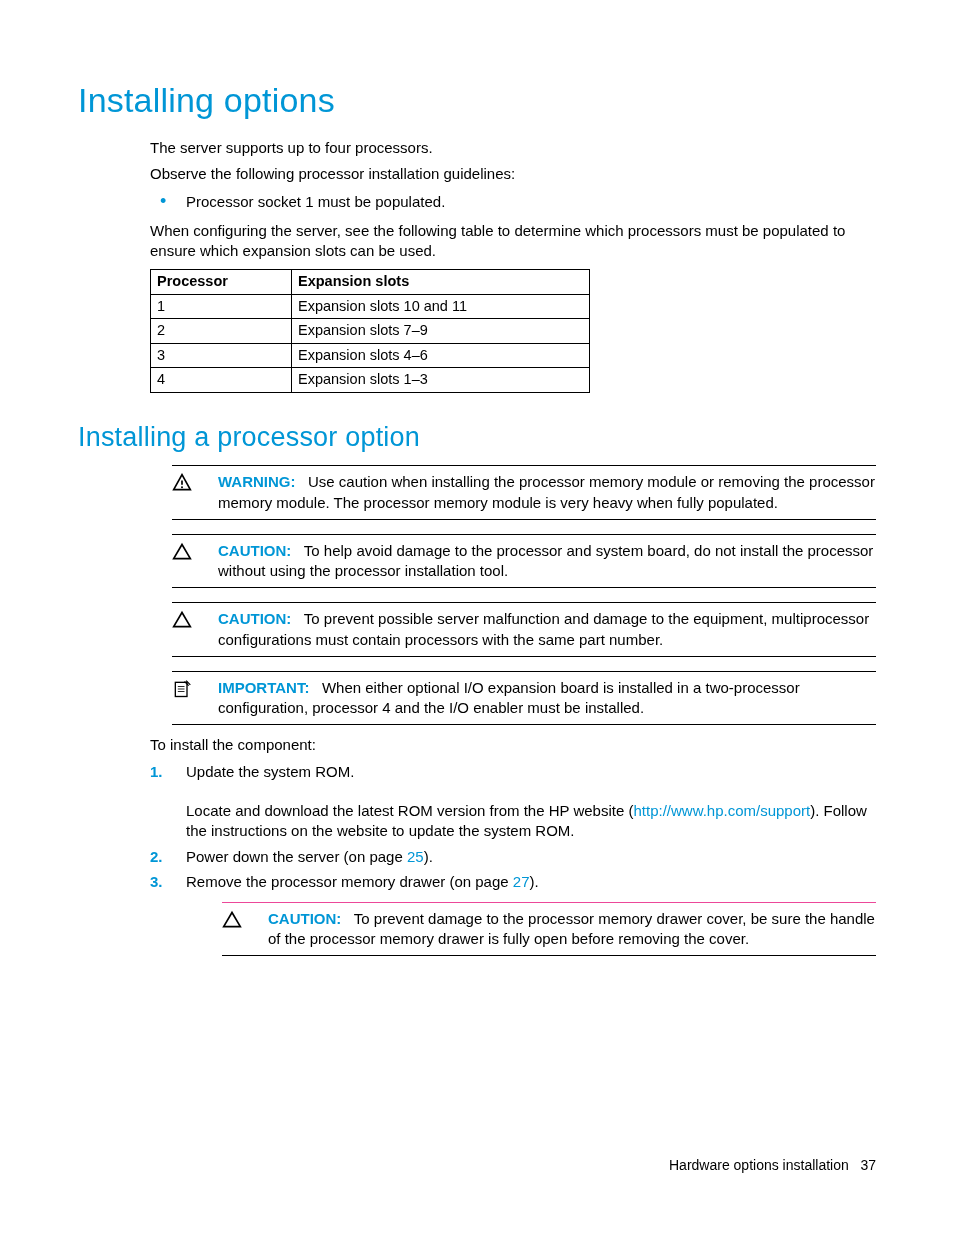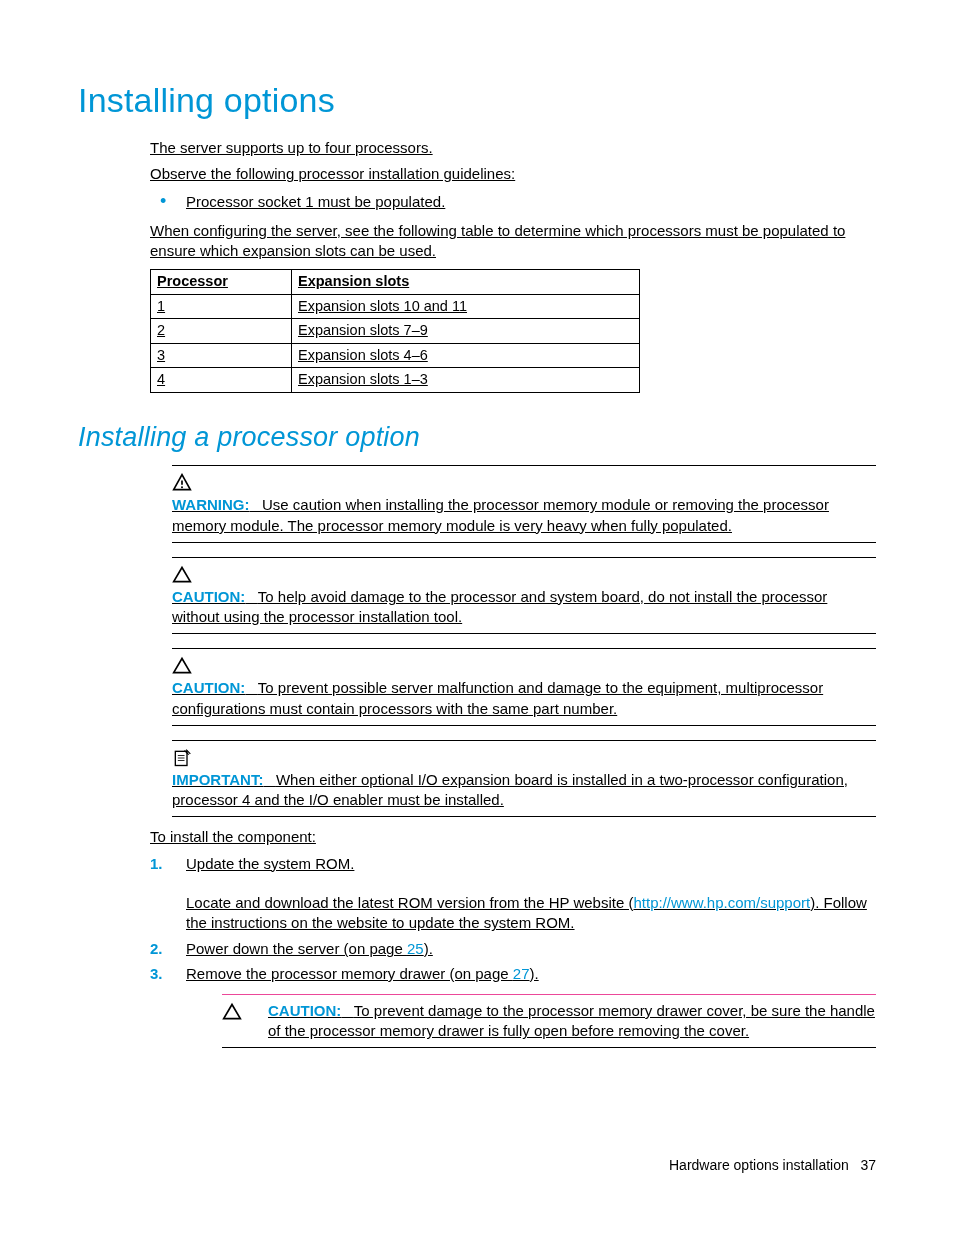--- a/index.html
+++ b/index.html
@@ -26,25 +26,23 @@
     font-size: 34px;
     margin: 0 0 14px 0;
     letter-spacing: 0.2px;
   }
   h2 {
     font-weight: 300;
     color: #0096d6;
     font-size: 27px;
     margin: 26px 0 10px 0;
     letter-spacing: 0.2px;
-    font-style: italic;
   }
   .body-indent {
     margin-left: 72px;
-    text-decoration: underline;
   }
   p { margin: 6px 0; }
   ul.disc {
     list-style: none;
     padding: 0;
     margin: 8px 0;
   }
   ul.disc li {
     position: relative;
     padding-left: 36px;
@@ -55,21 +53,21 @@
     color: #0096d6;
     position: absolute;
     left: 10px;
     top: 0;
     font-size: 18px;
     line-height: 1;
   }
   table.proc {
     border-collapse: collapse;
     margin: 8px 0 4px 0;
-    width: 490px;
+    width: 440px;
   }
   table.proc th, table.proc td {
     border: 1px solid #000;
     text-align: left;
     padding: 2px 6px;
     font-size: 14.5px;
     font-weight: normal;
   }
   table.proc th {
     font-weight: bold;
@@ -78,21 +76,20 @@
     width: 128px;
   }
   
   .callout {
     border-top: 1px solid #000;
     border-bottom: 1px solid #000;
     padding: 6px 0 6px 0;
     margin: 10px 0 10px 22px;
     display: flex;
     align-items: flex-start;
-    flex-direction: column;
   }
   .callout + .callout {
     margin-top: 14px;
   }
   .callout .ico {
     width: 22px;
     flex: 0 0 22px;
     margin-right: 24px;
     margin-top: 1px;
   }

